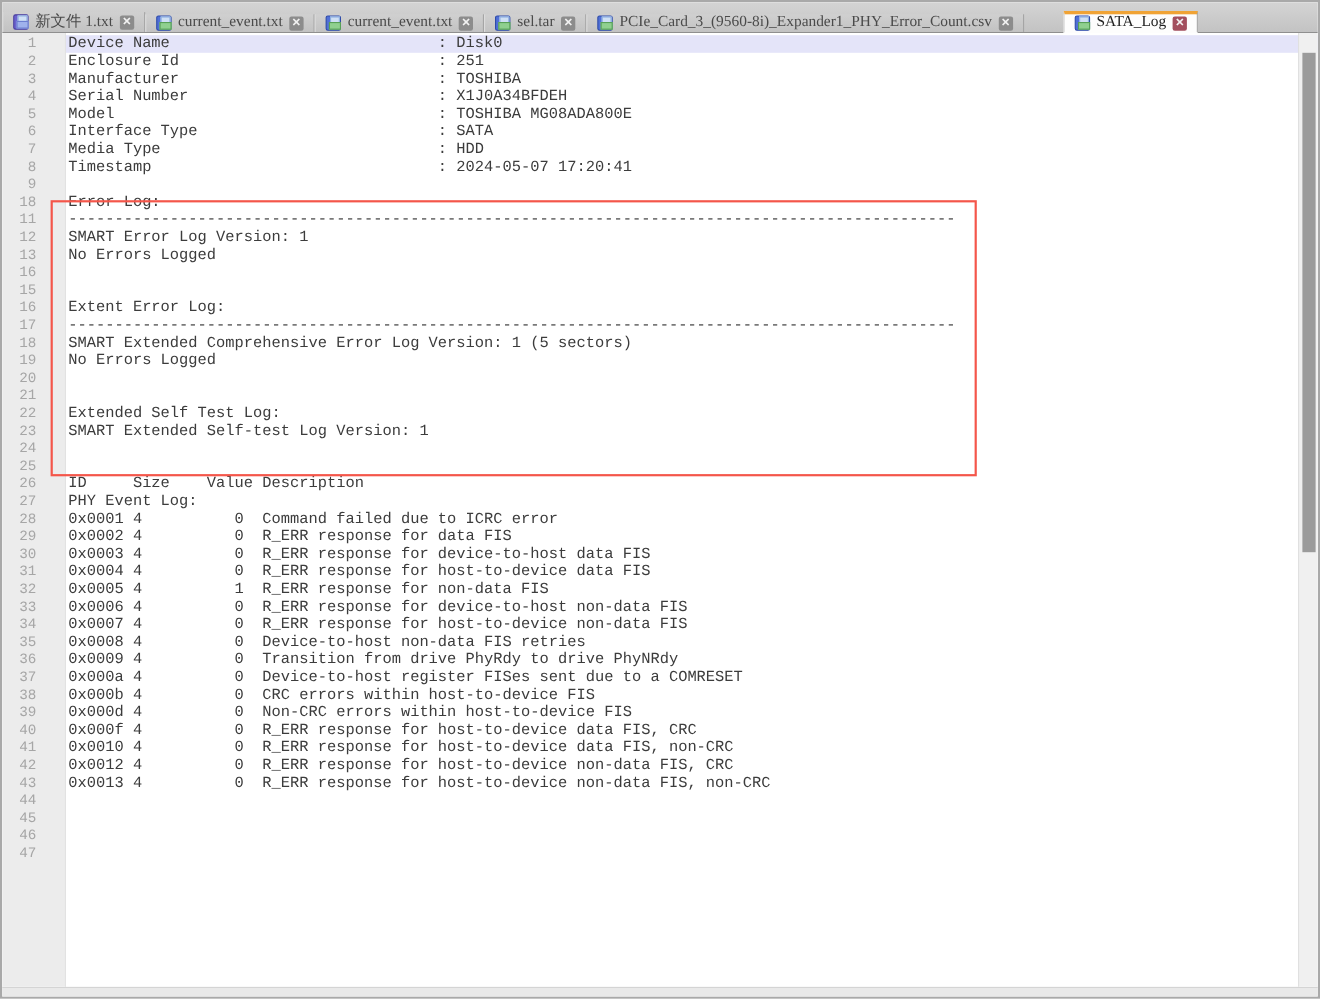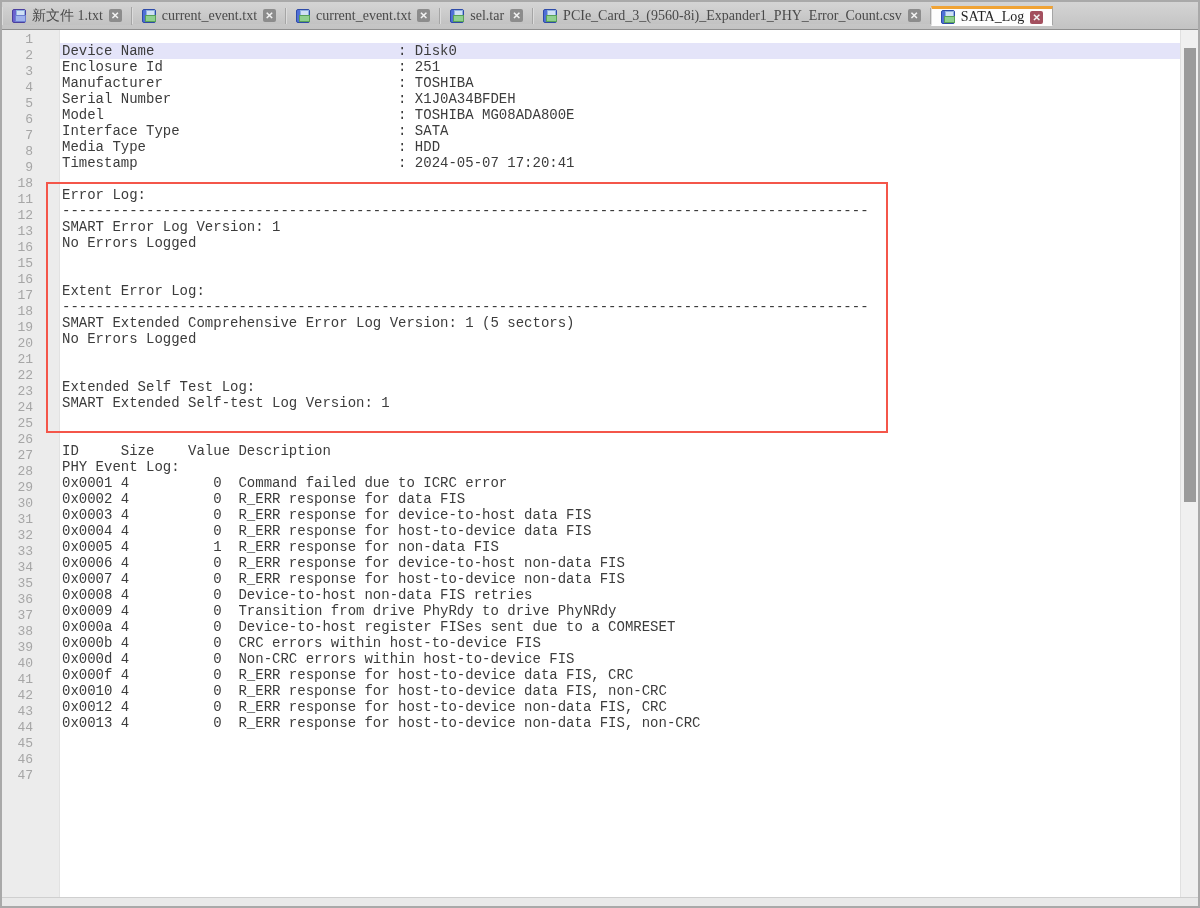--- a/index.html
+++ b/index.html
@@ -5,36 +5,37 @@
   * { margin:0; padding:0; box-sizing:border-box; }
   html,body { width:1200px; height:908px; background:#d8d8d8; }
   .window {
     position:relative; width:1200px; height:908px;
     border:2px solid #a9a9a9; background:#ffffff;
     font-family:"Liberation Mono","DejaVu Sans Mono",monospace;
     overflow:hidden;
   }
   
   .tabbar {
-    display:flex; align-items:center; height:28px;
+    display:flex; align-items:flex-end; height:28px;
     background:linear-gradient(#d4d4d4,#c3c3c3);
     border-bottom:1px solid #8f8f8f;
   }
   .tab {
     display:flex; align-items:center; gap:6px;
     padding:0 9px; cursor:default; position:relative;
     border-right:1px solid #a5a5a5; border-left:1px solid #dcdcdc;
     background:linear-gradient(#d0d0d0,#c2c2c2);
     font-family:"Liberation Serif","DejaVu Serif",serif;
     font-size:14px; color:#4a4a4a; white-space:nowrap;
   }
   .tab.active {
     background:#fdfdfd; color:#222;
     border-top:3px solid #f0a335; border-bottom:1px solid #fdfdfd;
     margin-bottom:-1px;
+    margin-left:36px;
   }
   .tab-fill { flex:1; background:linear-gradient(#d0d0d0,#c2c2c2); }
   .floppy {
     position:relative; width:14px; height:14px; border-radius:2px;
     background:#4f6fd6; border:1px solid #2e4ba8; flex:0 0 auto;
   }
   .floppy::before { 
     content:""; position:absolute; top:0; left:3px; width:7px; height:5px;
     background:#cfe0f5; border:1px solid #8fb0e0;
   }
@@ -55,21 +56,21 @@
   .editor { position:relative; height:867px; background:#ffffff; display:flex; }
   .gutter {
     width:58px; background:#ececec; border-right:1px solid #e2e2e2;
     padding-top:2px; flex:0 0 auto;
   }
   .lnum {
     height:16px; line-height:16px; font-size:13px; color:#a6a6a6;
     text-align:right; padding-right:26px;
   }
   .code {
-    flex:1; padding-top:13px; overflow:hidden; position:relative;
+    flex:1; padding-top:2px; overflow:hidden; position:relative;
   }
   .cline {
     height:16px; line-height:16px; font-size:14px; color:#3c3c3c;
     white-space:pre; padding-left:2px;
   }
   .cline.current { background:#e4e4f9; }
   
   .redbox {
     position:absolute; left:44px; top:152px; width:842px; height:251px;
     border:2px solid #f4564a; pointer-events:none;

